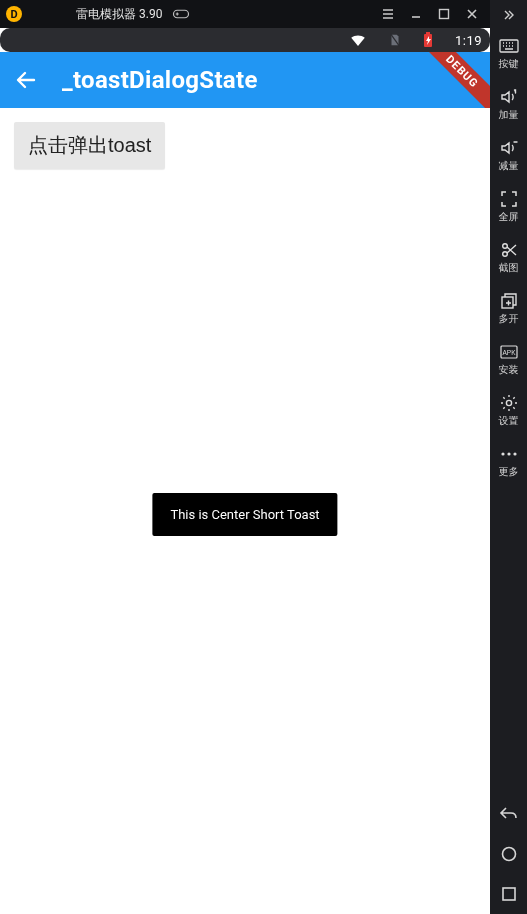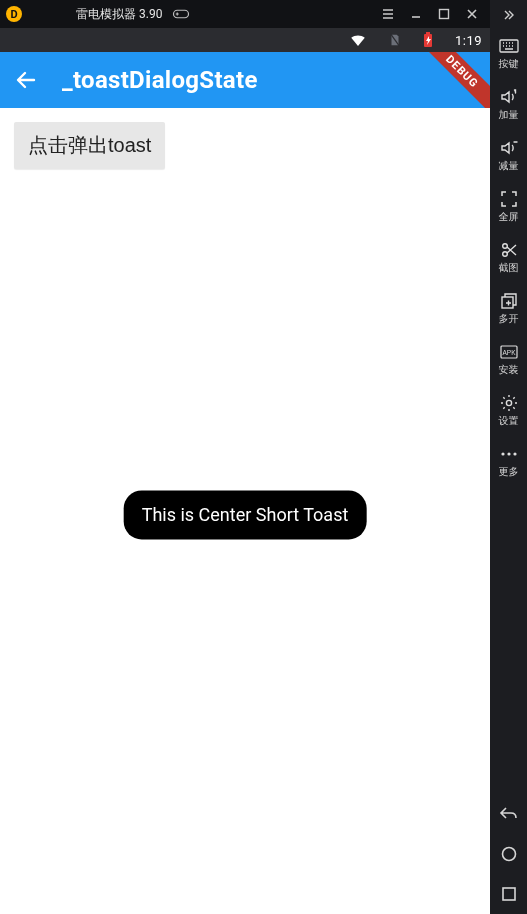--- a/index.html
+++ b/index.html
@@ -53,20 +53,21 @@
       height: 24px;
       background: #2b2c30;
       display: flex;
       align-items: center;
       justify-content: flex-end;
       padding: 0 8px;
       gap: 22px;
       color: #eaeaea;
       position: relative;
       flex-shrink: 0;
+      border-radius: 10px;
     }
     .sb-time { font-size: 13px; color: #fff; letter-spacing: .5px; }
     .sb-ico { display: flex; align-items: center; }
 
     .debug-ribbon {
       position: absolute;
       top: 10px; right: -32px;
       width: 120px;
       background: #c0352b;
       color: #fff;
@@ -113,23 +114,23 @@
       box-shadow: 0 1px 1px rgba(0,0,0,.08);
     }
 
     .toast {
       position: absolute;
       left: 50%;
       top: 50%;
       transform: translate(-50%, -42%);
       background: #000;
       color: #fff;
-      font-size: 18px;
+      font-size: 13px;
       padding: 14px 18px;
-      border-radius: 18px;
+      border-radius: 2px;
       white-space: nowrap;
     }
 
     
     .right-sidebar {
       width: 37px;
       background: #1c1d21;
       display: flex;
       flex-direction: column;
       align-items: center;

